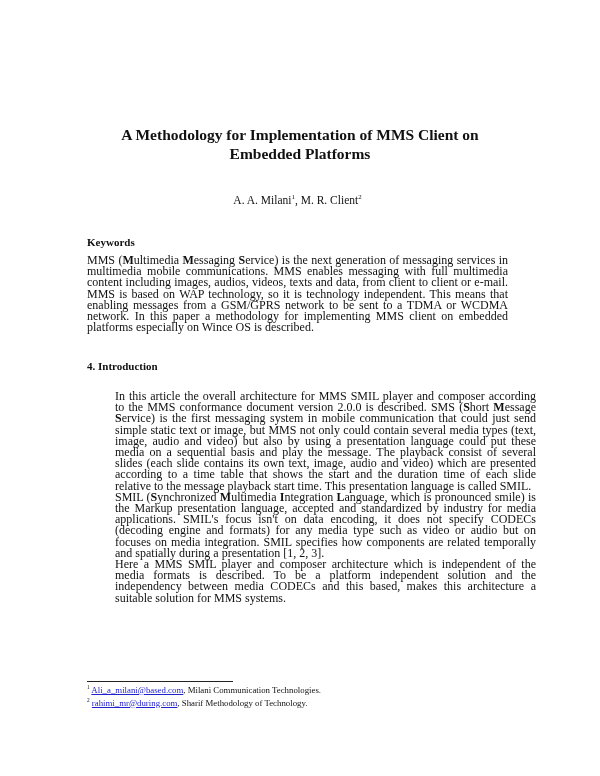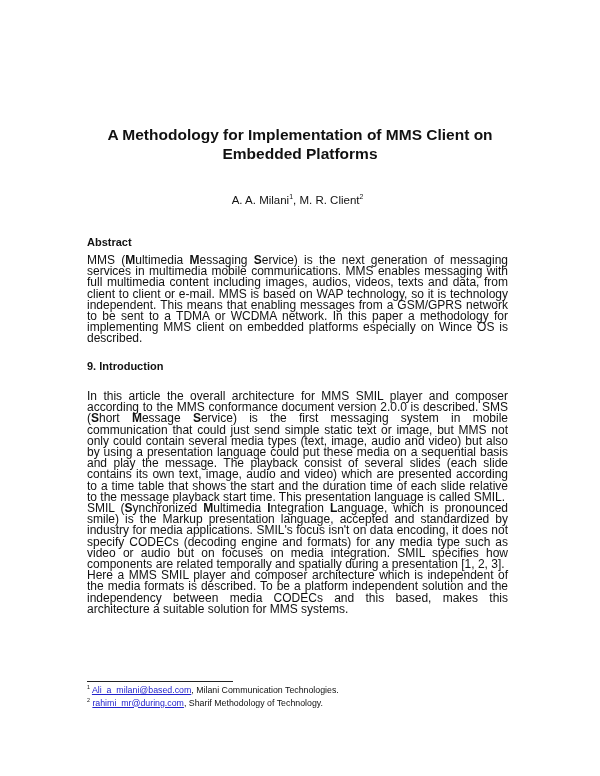--- a/index.html
+++ b/index.html
@@ -1,21 +1,21 @@
 <!DOCTYPE html>
 <html><head>
 <meta charset="utf-8">
 <style>
   html, body { margin: 0; padding: 0; background: #ffffff; }
   .page {
     position: relative;
     width: 600px;
     height: 776px;
     background: #ffffff;
-    font-family: Liberation Sans, sans-serif;
+    font-family: Liberation Serif, serif;
     color: #111111;
     overflow: hidden;
   }
   .title {
     position: absolute;
     top: 126px;
     left: 100px;
     width: 400px;
     margin: 0;
     text-align: center;
@@ -46,21 +46,21 @@
     position: absolute;
     left: 87px;
     width: 421px;
     margin: 0;
     font-size: 12px;
     line-height: 11.2px;
     text-align: justify;
   }
   .abstract-body { top: 255px; }
   .keywords { top: 331px; text-align: left; }
-  .intro-body { top: 391px; }
+  .intro-body { top: 391px; margin-left: 28px; }
   .intro-body p { margin: 0; }
   .b { font-weight: bold; }
   sup { font-size: 0.6em; vertical-align: super; line-height: 0; }
   .link { text-decoration: underline; cursor: pointer; }
   .fn-rule {
     position: absolute;
     top: 681px;
     left: 87px;
     width: 146px;
     height: 0;
@@ -77,26 +77,26 @@
 </style>
 </head>
 <body>
 
 <div class="page">
 
   <h1 class="title">A Methodology for Implementation of MMS Client on Embedded Platforms</h1>
 
   <div class="authors"><span>A. A. Milani</span><sup>1</sup><span>, M. R. Client</span><sup>2</sup></div>
 
-  <h2 class="heading abstract-heading">Abstract</h2>
+  <h2 class="heading abstract-heading">Keywords</h2>
 
   <p class="body abstract-body"><span>MMS (</span><span class="b">M</span><span>ultimedia </span><span class="b">M</span><span>essaging </span><span class="b">S</span><span>ervice) is the next generation of messaging services in multimedia mobile communications. MMS enables messaging with full multimedia content including images, audios, videos, texts and data, from client to client or e-mail. MMS is based on WAP technology, so it is technology independent. This means that enabling messages from a GSM/GPRS network to be sent to a TDMA or WCDMA network. In this paper a methodology for implementing MMS client on embedded platforms especially on Wince OS is described.</span></p>
 
 
-  <h2 class="heading intro-heading">9. Introduction</h2>
+  <h2 class="heading intro-heading">4. Introduction</h2>
 
   <div class="body intro-body">
     <p><span>In this article the overall architecture for MMS SMIL player and composer according to the MMS conformance document version 2.0.0 is described. SMS (</span><span class="b">S</span><span>hort </span><span class="b">M</span><span>essage </span><span class="b">S</span><span>ervice) is the first messaging system in mobile communication that could just send simple static text or image, but MMS not only could contain several media types (text, image, audio and video) but also by using a presentation language could put these media on a sequential basis and play the message. The playback consist of several slides (each slide contains its own text, image, audio and video) which are presented according to a time table that shows the start and the duration time of each slide relative to the message playback start time. This presentation language is called SMIL.</span></p>
     <p><span>SMIL (</span><span class="b">S</span><span>ynchronized </span><span class="b">M</span><span>ultimedia </span><span class="b">I</span><span>ntegration </span><span class="b">L</span><span>anguage, which is pronounced smile) is the Markup presentation language, accepted and standardized by industry for media applications. SMIL's focus isn't on data encoding, it does not specify CODECs (decoding engine and formats) for any media type such as video or audio but on focuses on media integration. SMIL specifies how components are related temporally and spatially during a presentation [1, 2, 3].</span></p>
     <p><span>Here a MMS SMIL player and composer architecture which is independent of the media formats is described. To be a platform independent solution and the independency between media CODECs and this based, makes this architecture a suitable solution for MMS systems.</span></p>
   </div>
 
   <div class="fn-rule"></div>
 
   <div class="footnotes">

